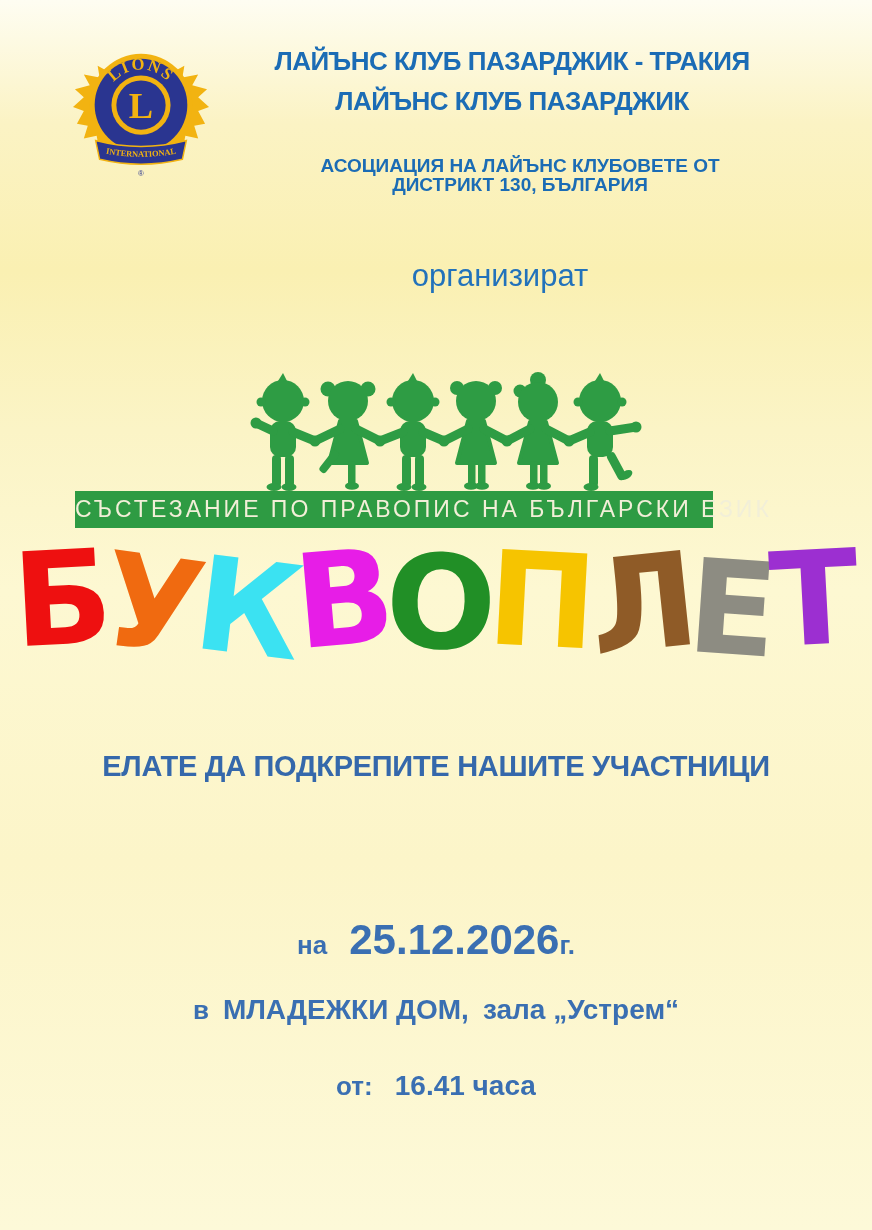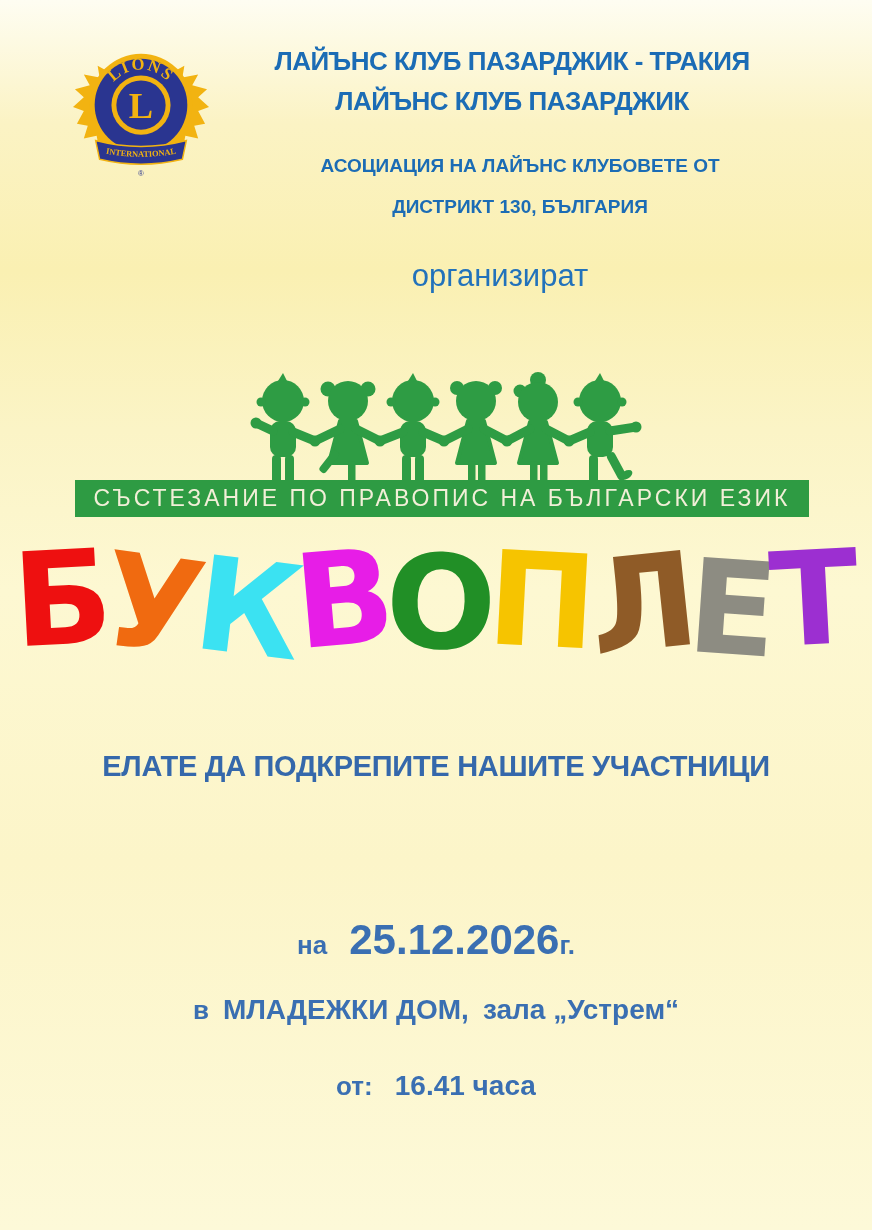--- a/index.html
+++ b/index.html
@@ -31,21 +31,21 @@
     left: 168px; width: 704px; text-align: center;
     color: #1b6cb5; font-weight: bold; font-size: 19px;
   }
   .organize-line {
     left: 128px; width: 744px; text-align: center;
     color: #2272bb; font-weight: normal; font-size: 31px;
   }
 
   
   .banner {
-    left: 75px; top: 480px; width: 734px; height: 37px;
+    left: 75px; top: 491px; width: 638px; height: 37px;
     background: #2e9b43;
     color: #f2efd8;
     font-size: 23px; font-weight: 400; letter-spacing: 3px;
     text-align: center; line-height: 37px;
     white-space: nowrap;
   }
 
   
   .kids-svg { left: 248px; top: 371px; }
   .kids-fill { fill: #2e9c44; }
@@ -118,21 +118,21 @@
     <text font-family="Liberation Serif, serif" font-weight="bold" font-size="8.5" fill="#f2b311">
       <textPath href="#ribbonArc" startOffset="50%" text-anchor="middle">INTERNATIONAL</textPath>
     </text>
     <text x="70" y="136" text-anchor="middle" font-size="8" fill="#2a3590">®</text>
   </svg>
 
   <div class="abs club-line" style="top:46px">ЛАЙЪНС КЛУБ ПАЗАРДЖИК - ТРАКИЯ</div>
   <div class="abs club-line" style="top:86px">ЛАЙЪНС КЛУБ ПАЗАРДЖИК</div>
 
   <div class="abs assoc-line" style="top:155px">АСОЦИАЦИЯ НА ЛАЙЪНС КЛУБОВЕТЕ ОТ</div>
-  <div class="abs assoc-line" style="top:196px">ДИСТРИКТ 130, БЪЛГАРИЯ</div>
+  <div class="abs assoc-line" style="top:174px">ДИСТРИКТ 130, БЪЛГАРИЯ</div>
 
   <div class="abs organize-line" style="top:258px">организират</div>
 
   <svg class="abs kids-svg" width="396" height="121" viewBox="0 0 396 121" aria-hidden="true">
     <g class="kids-fill">
 
       <circle cx="67" cy="70" r="5.5"></circle>
         <circle cx="132" cy="70" r="5.5"></circle>
       <circle cx="196" cy="70" r="5.5"></circle>
         <circle cx="259" cy="70" r="5.5"></circle>

